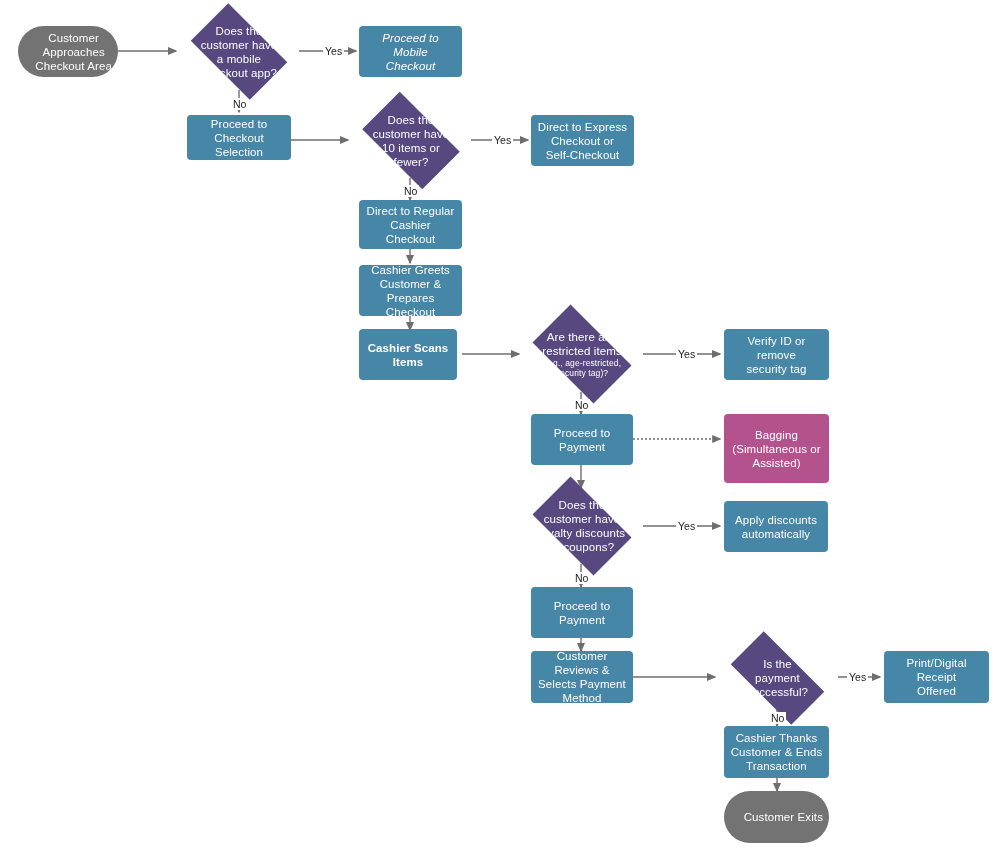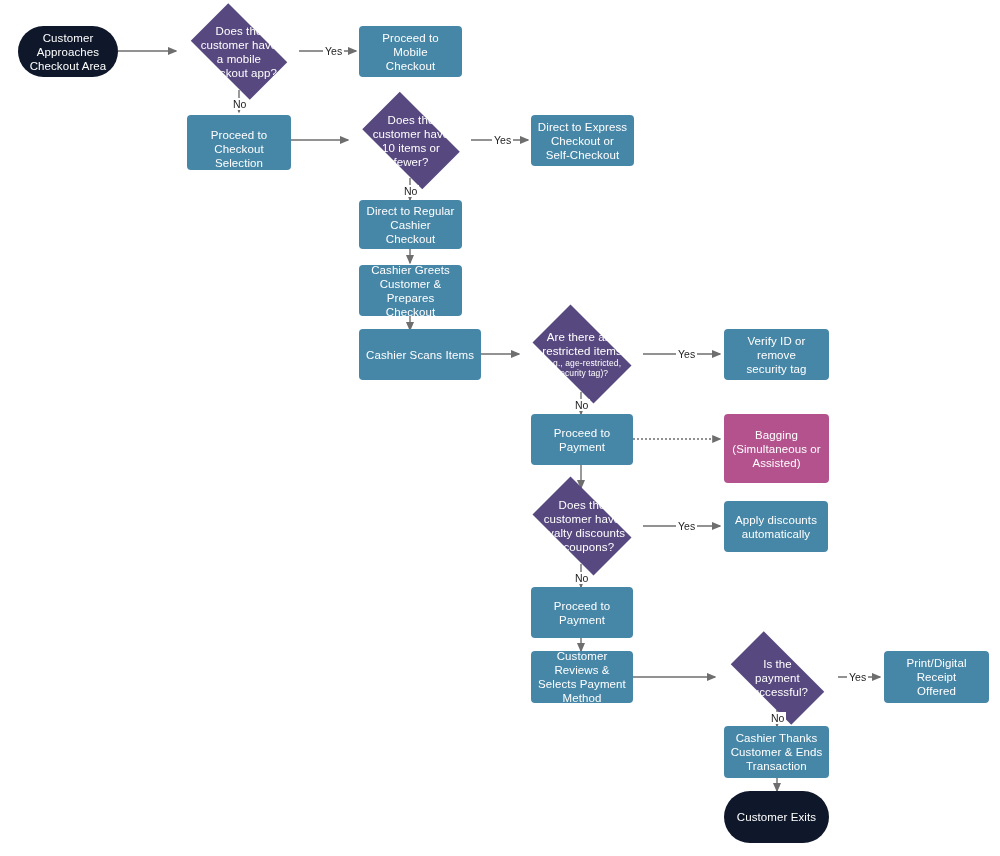--- a/index.html
+++ b/index.html
@@ -44,22 +44,23 @@
   }
   .node.process {
     background: #4686a6;
     border-radius: 4px;
   }
   .node.accent {
     background: #b4528e;
     border-radius: 4px;
   }
   .node.terminal {
-    background: #0f172a;
+    background: #737373;
     border-radius: 26px;
+    justify-content: flex-end;
   }
   .node.decision {
     background: transparent;
   }
   .diamond-shape {
     position: absolute;
     left: 0;
     top: 0;
     width: 100%;
     height: 100%;
@@ -150,26 +151,26 @@
   </div>
 
   <div class="node decision" style="left:180px; top:14px; width:118px; height:75px;">
     <span class="diamond-shape"></span>
     <span class="label">Does the
 customer have
 a mobile
 checkout app?</span>
   </div>
 
-  <div class="node process" style="left:359px; top:26px; width:103px; height:51px;">
+  <div class="node process" style="left:359px; top:26px; width:103px; height:51px;font-style:italic;">
     <span class="label">Proceed to Mobile
 Checkout</span>
   </div>
 
-  <div class="node process" style="left:187px; top:115px; width:104px; height:55px;align-items:flex-end;">
+  <div class="node process" style="left:187px; top:115px; width:104px; height:45px;">
     <span class="label">Proceed to Checkout
 Selection</span>
   </div>
 
   <div class="node decision" style="left:351px; top:103px; width:120px; height:75px;">
     <span class="diamond-shape"></span>
     <span class="label">Does the
 customer have
 10 items or
 fewer?</span>
@@ -185,21 +186,21 @@
 Checkout or
 Self-Checkout</span>
   </div>
 
   <div class="node process" style="left:359px; top:265px; width:103px; height:51px;">
     <span class="label">Cashier Greets
 Customer &amp; Prepares
 Checkout</span>
   </div>
 
-  <div class="node process" style="left:359px; top:329px; width:122px; height:51px;">
+  <div class="node process" style="left:359px; top:329px; width:98px; height:51px;font-weight:bold;">
     <span class="label">Cashier Scans Items</span>
   </div>
 
   <div class="node process" style="left:724px; top:329px; width:105px; height:51px;">
     <span class="label">Verify ID or remove
 security tag</span>
   </div>
 
   <div class="node decision" style="left:521px; top:316px; width:122px; height:76px;">
     <span class="diamond-shape"></span>

